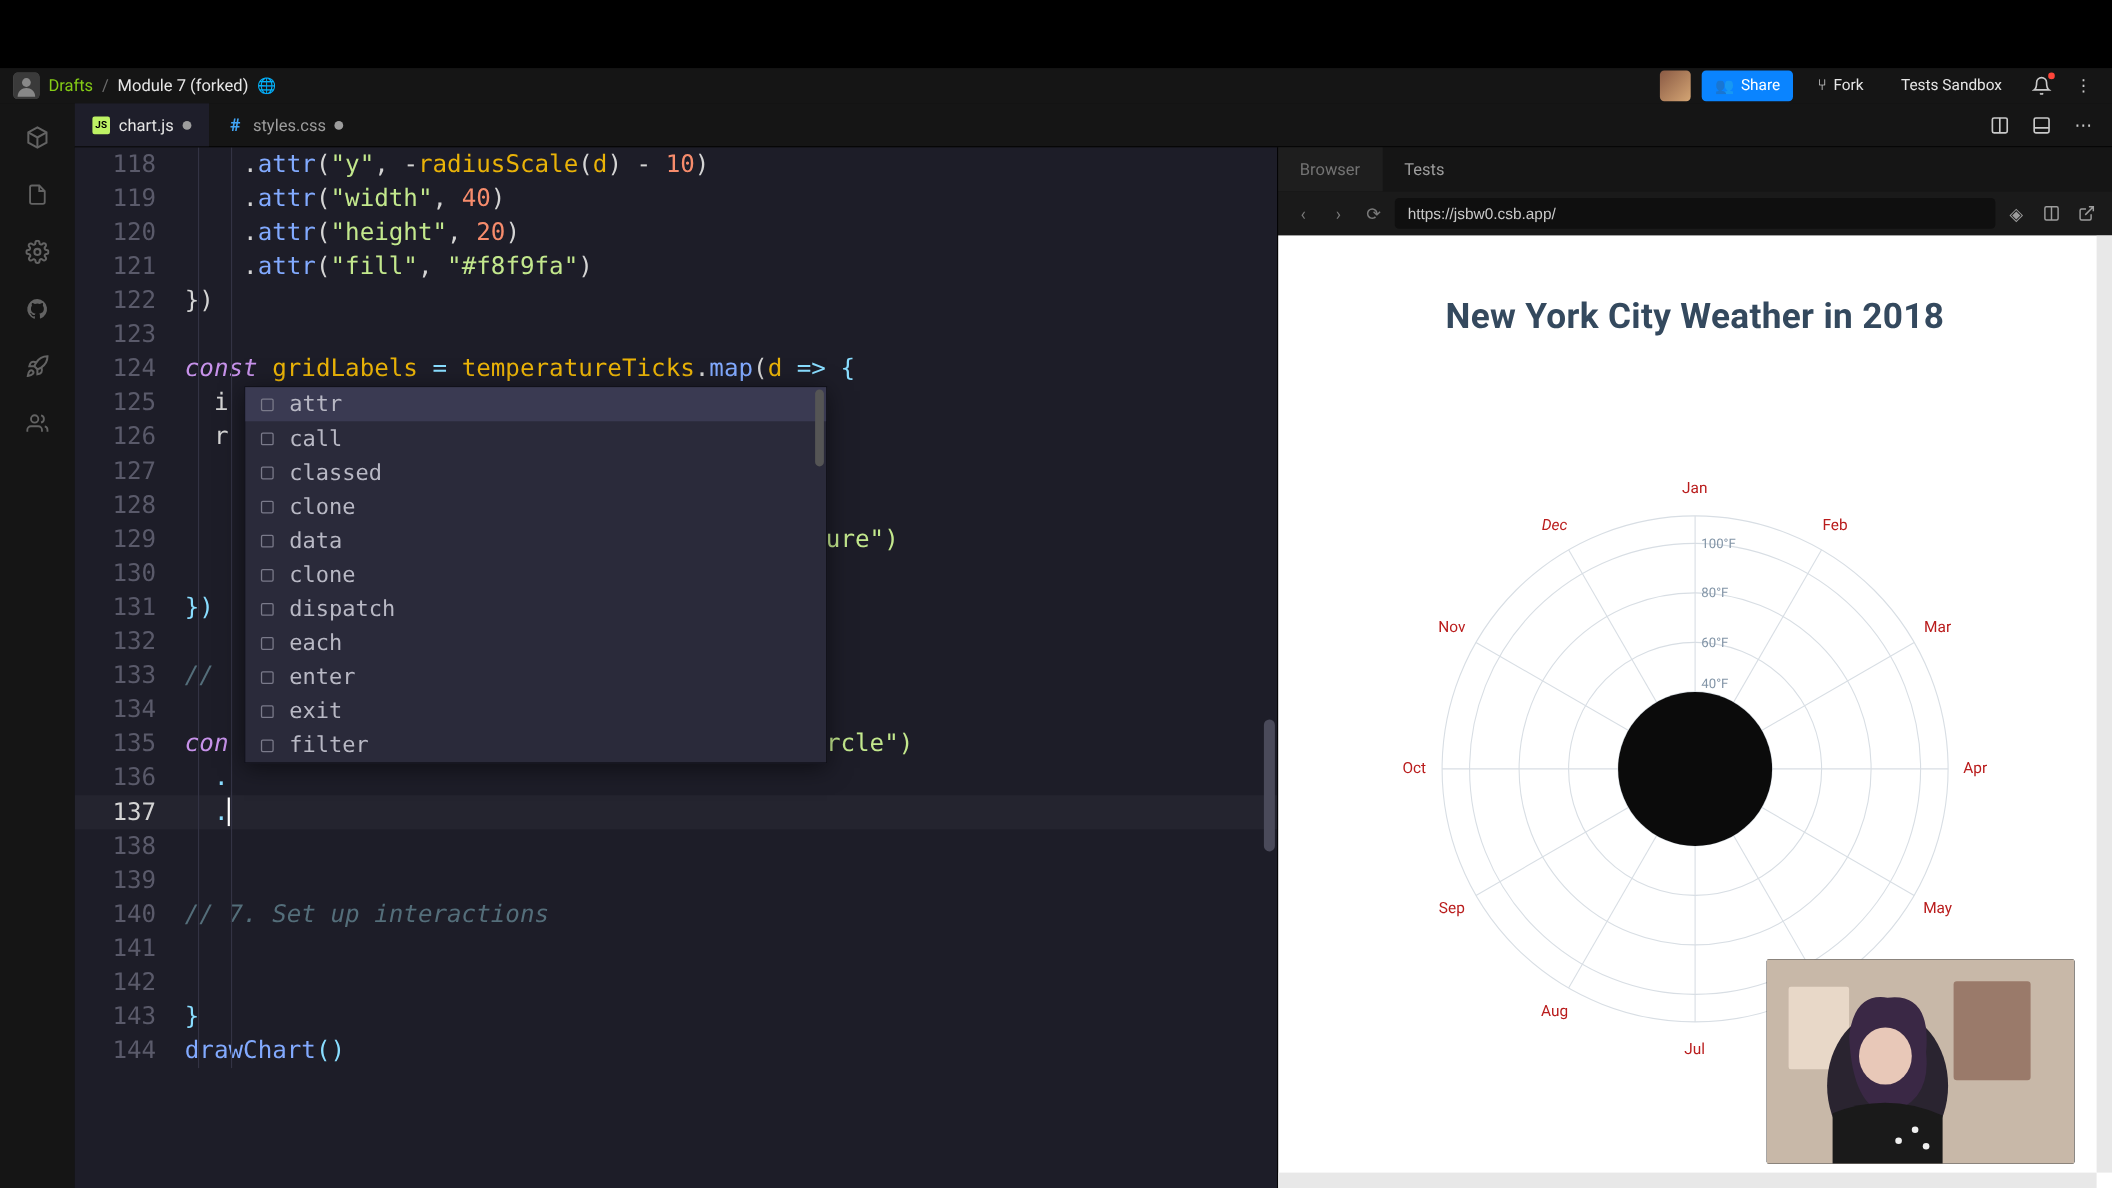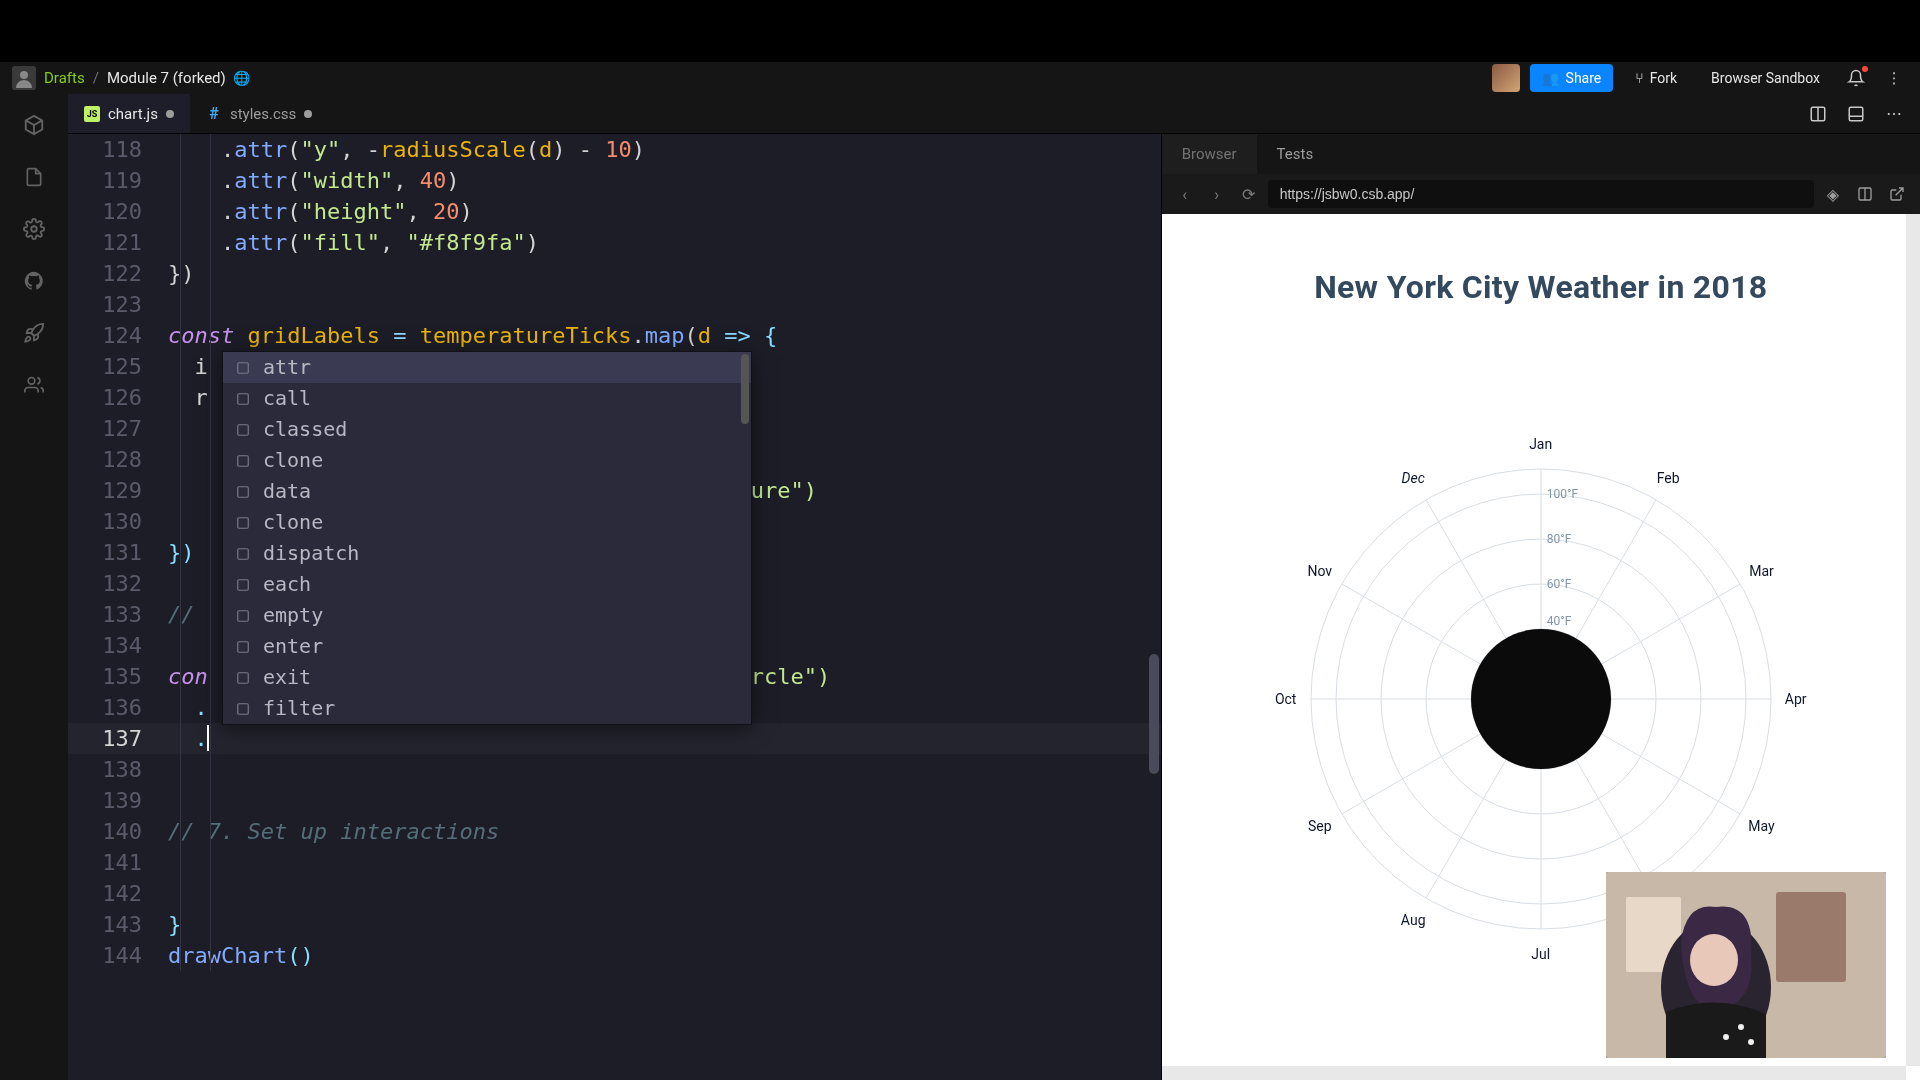--- a/index.html
+++ b/index.html
@@ -66,21 +66,21 @@
   .rp-tabs { height:40px; display:flex; align-items:stretch; background:#151515; }
   .rp-tab { padding:0 20px; display:flex; align-items:center; font-size:15px; color:#9d9d9d; cursor:pointer; }
   .rp-tab.active { background:#1e1e1e; color:#737373; }
   .rp-url { height:40px; display:flex; align-items:center; gap:6px; padding:0 10px; background:#1a1a1a; }
   .rp-url .nav-ic { width:26px; height:26px; color:#7a7a7a; display:flex; align-items:center; justify-content:center; cursor:pointer; }
   .rp-url input { flex:1; background:#0f0f0f; border:none; height:28px; border-radius:4px; padding:0 12px; color:#c9c9c9; font-size:14px; outline:none; }
   .rp-url .tail-ic { width:26px; height:26px; color:#9d9d9d; display:flex; align-items:center; justify-content:center; cursor:pointer; }
   .preview { flex:1; background:#fff; position:relative; overflow:hidden; }
   .preview-title { text-align:center; color:#34495e; font-weight:700; font-size:32px; margin-top:54px; letter-spacing:.3px; }
   .radar { position:absolute; left:50%; top:56%; transform:translate(-50%,-50%); }
-  .month-lbl { position:absolute; font-size:14px; color:#0f172a; transform:translate(-50%,-50%); }
+  .month-lbl { position:absolute; font-size:14px; color:#b91c1c; transform:translate(-50%,-50%); }
   .temp-lbl { position:absolute; font-size:12px; color:#8395a7; }
   .webcam { position:absolute; right:34px; bottom:22px; width:280px; height:186px; background:#222; border-radius:2px; overflow:hidden; }
   .webcam svg { width:100%; height:100%; display:block; }
   .preview-scroll { position:absolute; bottom:0; left:0; right:14px; height:14px; background:#e8e8e8; }
   .preview-scroll-v { position:absolute; top:0; right:0; bottom:14px; width:14px; background:#e8e8e8; }
 </style>
 </head>
 <body>
 
 <div class="letterbox-top"></div>
@@ -104,21 +104,21 @@
       <div class="user-av"></div>
       <div class="btn primary">
         <span>👥</span>
         <span>Share</span>
       </div>
       <div class="btn" style="background:transparent">
         <span>⑂</span>
         <span>Fork</span>
       </div>
       <div class="btn" style="background:transparent">
-        <span>Browser Sandbox</span>
+        <span>Tests Sandbox</span>
       </div>
       <div class="icon-btn bell-badge">
         <svg width="18" height="18" viewBox="0 0 24 24" fill="none" stroke="currentColor" stroke-width="2">
             <path d="M18 8a6 6 0 10-12 0c0 7-3 9-3 9h18s-3-2-3-9"></path>
             <path d="M13.7 21a2 2 0 01-3.4 0"></path>
           </svg>
       </div>
       <div class="icon-btn">⋮</div>
     </div>
   </div>
@@ -291,28 +291,20 @@
                 </span>
                 <span>dispatch</span>
               </div>
               <div class="ac-item">
                 <span class="ac-icon">
                   <svg width="14" height="14" viewBox="0 0 24 24" fill="none" stroke="currentColor" stroke-width="2">
                     <rect x="3" y="3" width="18" height="18" rx="2"></rect>
                   </svg>
                 </span>
                 <span>each</span>
-              </div>
-              <div class="ac-item">
-                <span class="ac-icon">
-                  <svg width="14" height="14" viewBox="0 0 24 24" fill="none" stroke="currentColor" stroke-width="2">
-                    <rect x="3" y="3" width="18" height="18" rx="2"></rect>
-                  </svg>
-                </span>
-                <span>empty</span>
               </div>
               <div class="ac-item">
                 <span class="ac-icon">
                   <svg width="14" height="14" viewBox="0 0 24 24" fill="none" stroke="currentColor" stroke-width="2">
                     <rect x="3" y="3" width="18" height="18" rx="2"></rect>
                   </svg>
                 </span>
                 <span>enter</span>
               </div>
               <div class="ac-item">

